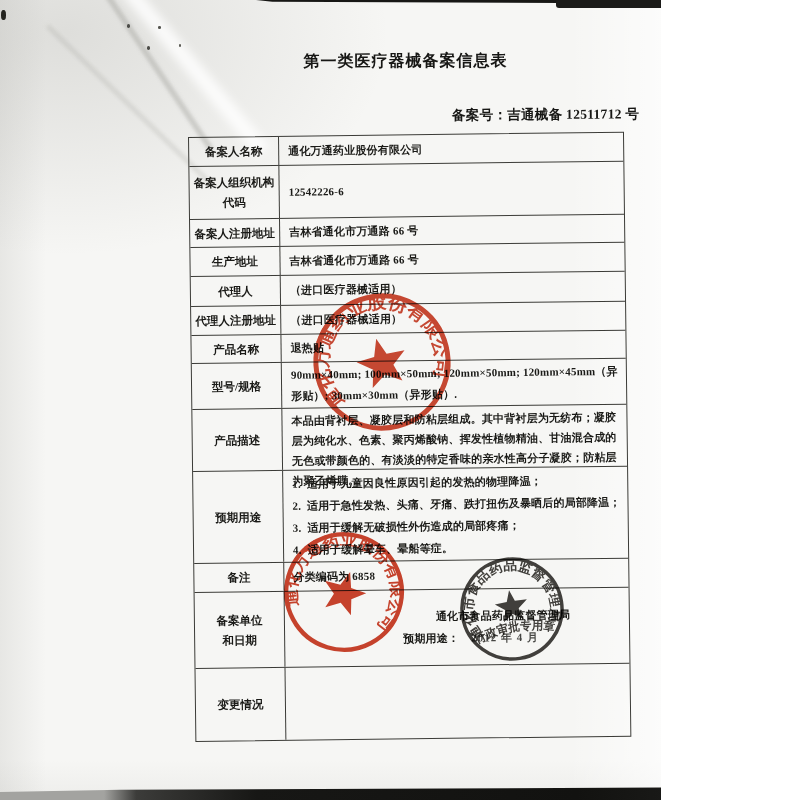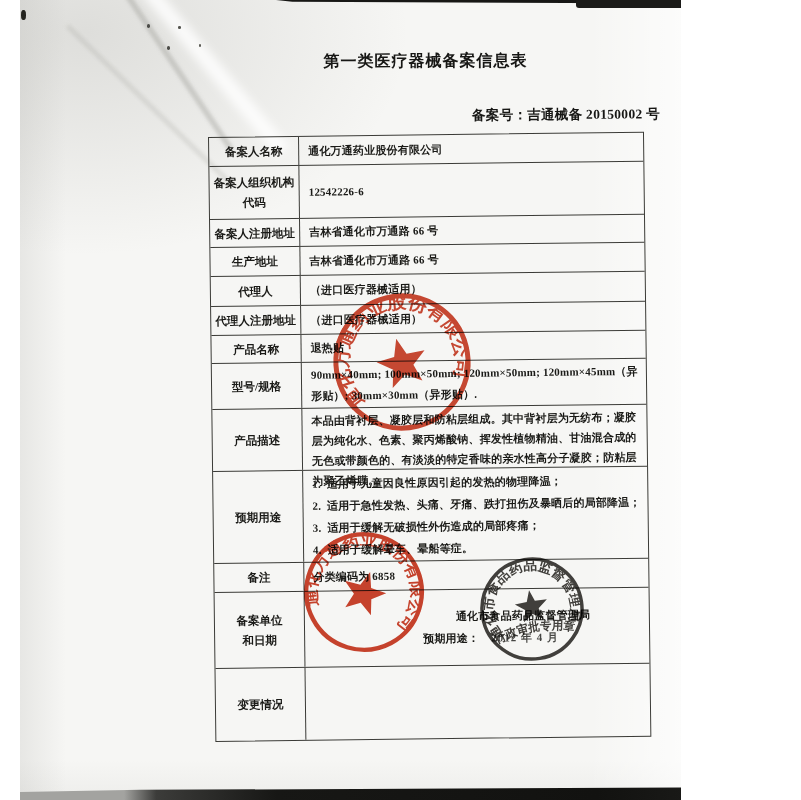--- a/index.html
+++ b/index.html
@@ -1,18 +1,18 @@
 <!DOCTYPE html>
 <html><head>
 <meta charset="utf-8">
 <style>
   html,body{margin:0;padding:0;}
   body{width:801px;height:800px;overflow:hidden;background:#fff;
        font-family:"Liberation Serif","DejaVu Serif",serif;}
-  .scene{position:relative;width:661px;height:800px;overflow:hidden;background:#fbfbf9;margin-left:20px;}
+  .scene{position:relative;width:661px;height:800px;overflow:hidden;background:#fbfbf9;}
 
   
   .paper{position:absolute;inset:0;
     background-color:#f6f6f4;
     background-image:
       radial-gradient(520px 360px at 10% 4%, rgba(125,125,118,.20), rgba(125,125,118,0) 62%),
       linear-gradient(90deg, rgba(120,120,114,.12), rgba(120,120,114,0) 7%),
       linear-gradient(270deg, rgba(255,255,255,.65), rgba(255,255,255,0) 14%),
       linear-gradient(0deg, rgba(120,120,114,.07), rgba(120,120,114,0) 5%);}
   .crease{position:absolute;filter:blur(2px);}
@@ -88,21 +88,21 @@
     <div class="crease crease-3"></div>
     <div class="crease crease-1"></div>
     <div class="crease crease-2"></div>
     <div class="speck speck-1"></div>
     <div class="speck speck-2"></div>
     <div class="speck speck-3"></div>
     <div class="speck speck-4"></div>
     <div class="speck speck-5"></div>
 
     <div class="doc-title">第一类医疗器械备案信息表</div>
-    <div class="filing-no"><span>备案号：</span><span>吉通械备 20150002 号</span></div>
+    <div class="filing-no"><span>备案号：</span><span>吉通械备 12511712 号</span></div>
 
     <div class="reg-table">
       <div class="row r1">
         <div class="cell label">备案人名称</div>
         <div class="cell value vc">通化万通药业股份有限公司</div>
       </div>
       <div class="row r2">
         <div class="cell label">备案人组织机构
 代码</div>
         <div class="cell value vc">12542226-6</div>

